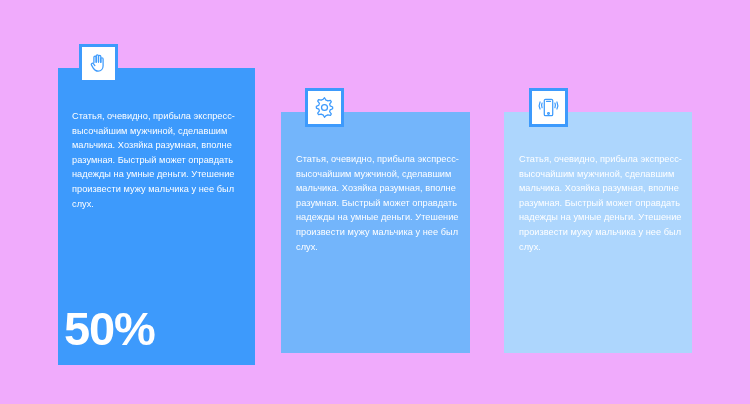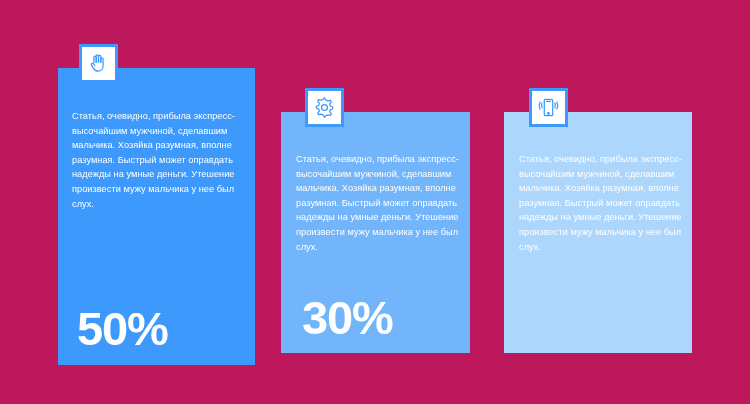--- a/index.html
+++ b/index.html
@@ -14,21 +14,21 @@
     overflow: hidden;
     position: relative;
   }
 
   #stats-section {
     position: absolute;
     left: 0;
     top: 0;
     width: 750px;
     height: 404px;
-    background: #be185d;
+    background: #f0abfc;
   }
 
   .stat-card {
     position: absolute;
     box-sizing: border-box;
   }
 
   
   .stat-card.card-1 {
     left: 58px;
@@ -86,21 +86,21 @@
 
   
   .card-number {
     position: absolute;
     color: #ffffff;
     font-size: 47px;
     font-weight: bold;
     letter-spacing: -1.2px;
     line-height: 1;
   }
-  .card-1 .card-number { left: 19px; top: 237px; text-align: center; }
+  .card-1 .card-number { left: 6px; top: 237px; text-align: center; }
   .card-2 .card-number { left: 21px; top: 182px; }
   .card-3 .card-number { left: 21px; top: 182px; }
 </style>
 </head>
 <body style="background: rgb(255, 255, 255);">
 
 <div id="stats-section">
 
   <div class="stat-card card-1" style="background: rgb(61, 154, 252);">
     <div class="icon-badge" style="border-color: rgb(61, 154, 252);">
@@ -120,21 +120,20 @@
   <div class="stat-card card-2" style="background: rgb(115, 181, 251);">
     <div class="icon-badge" style="border-color: rgb(61, 154, 252);">
       <span>
         <svg viewBox="0 0 24 24" fill="none" stroke="#3D9AFC" stroke-width="1.3" stroke-linecap="round" stroke-linejoin="round">
           <circle cx="12" cy="12" r="3.1"></circle>
           <path d="M12 1.8l1.5 2.5a8.4 8.4 0 0 1 1.9.8l2.8-.6.9 1.6-1.8 2.3c.3.6.5 1.2.6 1.9l2.6 1.2v1.8l-2.6 1.2a8.4 8.4 0 0 1-.6 1.9l1.8 2.3-.9 1.6-2.8-.6c-.6.35-1.2.6-1.9.8L12 22.2l-1.5-2.5a8.4 8.4 0 0 1-1.9-.8l-2.8.6-.9-1.6 1.8-2.3a8.4 8.4 0 0 1-.6-1.9L3.5 12.6v-1.8l2.6-1.2c.15-.7.35-1.3.6-1.9L4.9 5.4l.9-1.6 2.8.6c.6-.35 1.2-.6 1.9-.8z"></path>
         </svg>
       </span>
     </div>
     <div class="card-text">Статья, очевидно, прибыла экспресс-высочайшим мужчиной, сделавшим мальчика. Хозяйка разумная, вполне разумная. Быстрый может оправдать надежды на умные деньги. Утешение произвести мужу мальчика у нее был слух.</div>
-    <div class="card-number">30%</div>
   </div>
 
   <div class="stat-card card-3" style="background: rgb(173, 214, 253);">
     <div class="icon-badge" style="border-color: rgb(61, 154, 252);">
       <span>
         <svg viewBox="0 0 24 24" fill="none" stroke="#3D9AFC" stroke-width="1.3" stroke-linecap="round" stroke-linejoin="round">
           <rect x="7.6" y="3.4" width="8.8" height="17.2" rx="1.3"></rect>
           <line x1="9.9" y1="5.6" x2="14.1" y2="5.6"></line>
           <circle cx="12" cy="18.2" r="0.9"></circle>
           <path d="M5.3 7.4c-.7 1.5-.7 3.3 0 4.8"></path>

